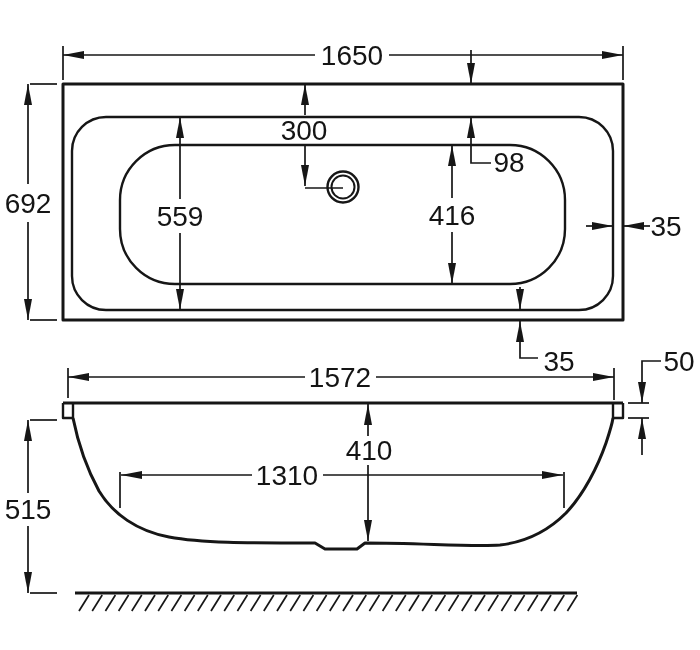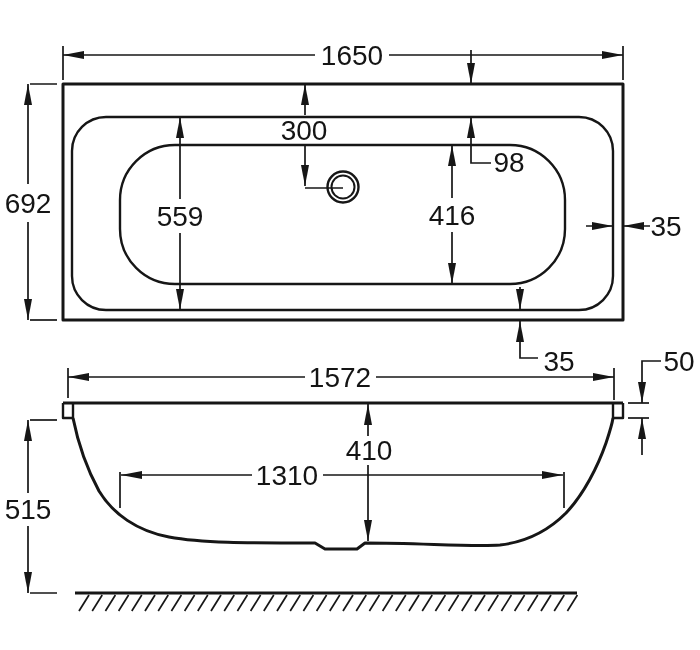--- a/index.html
+++ b/index.html
@@ -1,16 +1,16 @@
 <!DOCTYPE html>
 <html><head>
 <meta charset="utf-8">
 <style>
   html,body{margin:0;padding:0;background:#ffffff;}
-  .canvas{width:700px;height:650px;background:#ffffff;position:relative;overflow:hidden;border-radius:25px;}
+  .canvas{width:700px;height:650px;background:#ffffff;position:relative;overflow:hidden;}
   svg{display:block;}
   .outline{stroke:#161616;stroke-width:3;fill:none;stroke-linejoin:round;}
   .outline-med{stroke:#161616;stroke-width:2.4;fill:none;stroke-linejoin:round;}
   .dim{stroke:#161616;stroke-width:1.7;fill:none;}
   .hatch line{stroke:#161616;stroke-width:1.7;}
   text{font-family:"Liberation Sans", sans-serif;font-size:28px;fill:#141414;text-anchor:middle;}
 </style>
 </head>
 <body>
 

